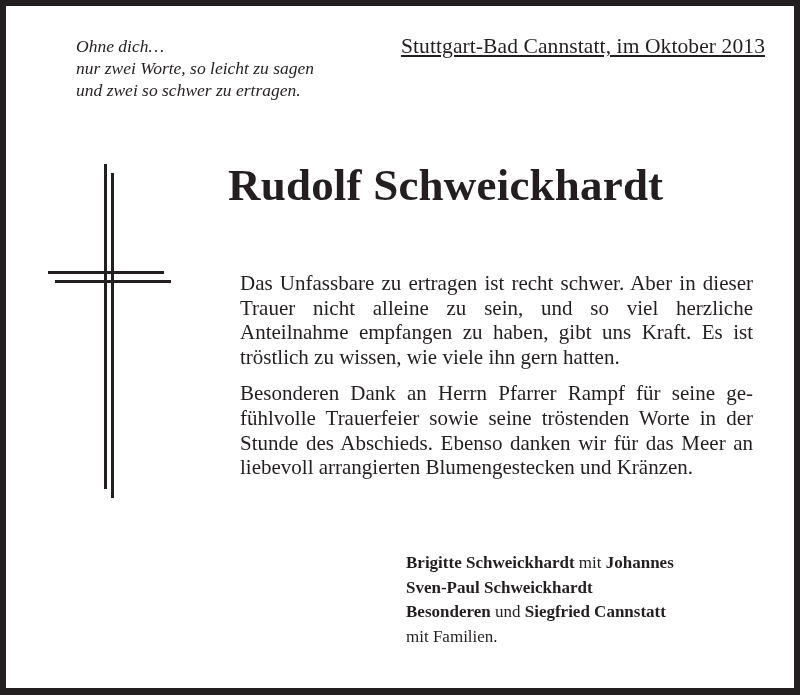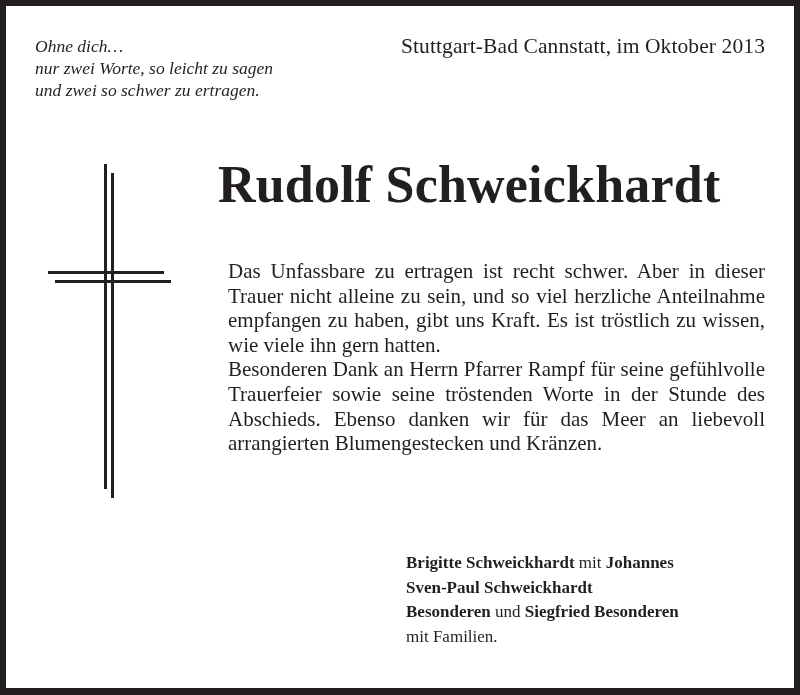--- a/index.html
+++ b/index.html
@@ -1,25 +1,25 @@
 <!DOCTYPE html>
 <html><head>
   <meta charset="utf-8">
   <style>
     html, body { margin: 0; padding: 0; }
     body { width: 800px; height: 695px; background: #231f20; position: relative; overflow: hidden; }
     .page { position: absolute; left: 6px; top: 6px; width: 788px; height: 682px; background: #ffffff; color: #231f20; font-family: "Liberation Serif", "DejaVu Serif", serif; }
     .motto { position: absolute; left: 29px; top: 29px; font-style: italic; font-size: 17.5px; line-height: 22px; }
-    .motto div { white-space: nowrap; }
-    .place-date { position: absolute; right: 29px; top: 28px; font-size: 21.5px; white-space: nowrap; letter-spacing: 0.1px; }
+    .motto div { white-space: nowrap; margin-left: 41px; }
+    .place-date { position: absolute; right: 29px; top: 28px; font-size: 21.5px; white-space: nowrap; letter-spacing: 0.1px; text-decoration: underline; }
     .cross { position: absolute; left: 0; top: 0; width: 200px; height: 520px; }
     .cross div { position: absolute; background: #231f20; }
-    .title { position: absolute; left: 212px; top: 153px; font-weight: bold; font-size: 52px; line-height: 52px; white-space: nowrap; letter-spacing: 0.2px; }
+    .title { position: absolute; left: 222px; top: 153px; font-weight: bold; font-size: 45px; line-height: 52px; white-space: nowrap; letter-spacing: 0.2px; }
     .body-text { position: absolute; left: 222px; top: 253px; width: 537px; font-size: 21px; line-height: 24.6px; text-align: justify; }
-    .body-text p { margin: 0; }
+    .body-text p { margin: 12px; }
     .signers { position: absolute; left: 400px; top: 545px; font-size: 17px; line-height: 24.6px; }
     .signers div { white-space: nowrap; }
     .b { font-weight: bold; }
   </style>
 </head>
 <body>
 
 <div class="page">
 
   <div class="motto">
@@ -40,17 +40,17 @@
   <div class="title">Rudolf Schweickhardt</div>
 
   <div class="body-text">
     <p>Das Unfassbare zu ertragen ist recht schwer. Aber in dieser Trauer nicht alleine zu sein, und so viel herzliche Anteilnahme empfangen zu haben, gibt uns Kraft. Es ist tröstlich zu wissen, wie viele ihn gern hatten.</p>
     <p>Besonderen Dank an Herrn Pfarrer Rampf für seine ge­fühlvolle Trauerfeier sowie seine tröstenden Worte in der Stunde des Abschieds. Ebenso danken wir für das Meer an liebevoll arrangierten Blumengestecken und Kränzen.</p>
   </div>
 
   <div class="signers">
     <div><span class="b">Brigitte Schweickhardt</span><span> mit </span><span class="b">Johannes</span></div>
     <div><span class="b">Sven-Paul Schweickhardt</span></div>
-    <div><span class="b">Besonderen</span><span> und </span><span class="b">Siegfried Besonderen</span></div>
+    <div><span class="b">Besonderen</span><span> und </span><span class="b">Siegfried Cannstatt</span></div>
     <div>mit Familien.</div>
   </div>
 
 </div>
 
 </body></html>

